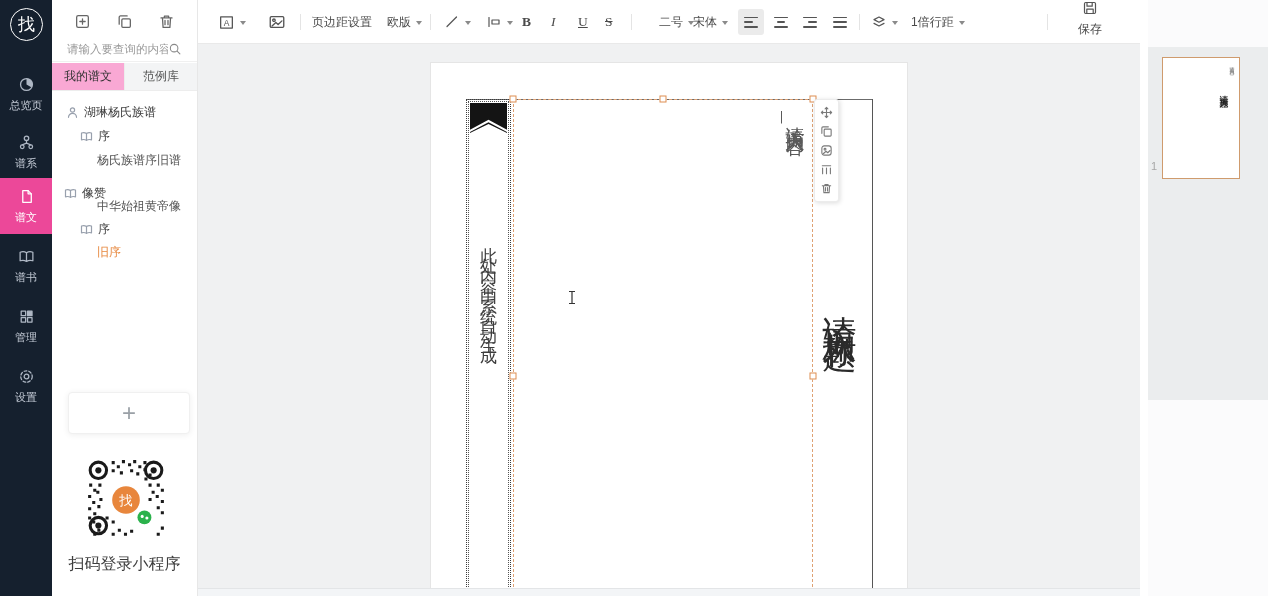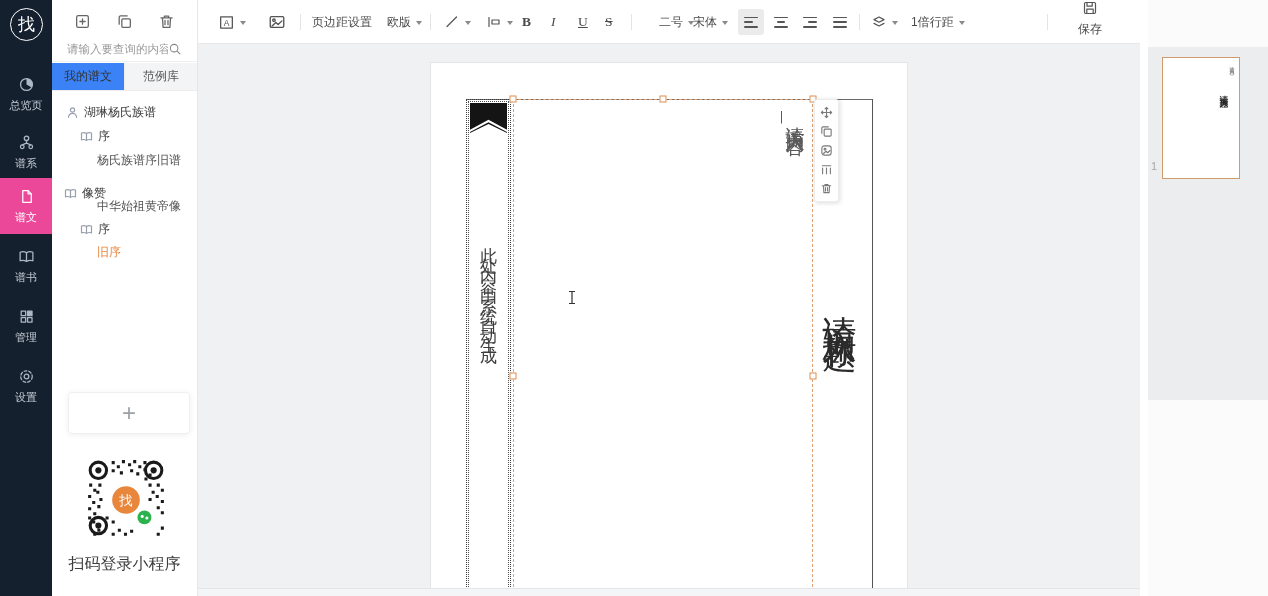--- a/index.html
+++ b/index.html
@@ -23,21 +23,21 @@
   
   .left-panel { position:absolute; left:52px; top:0; width:146px; height:596px; background:#fff; border-right:1px solid #e7e7e7; }
   .lp-iconrow { position:absolute; left:0; right:0; top:8px; height:26px; display:flex; align-items:center;
                 justify-content:space-between; padding:0 22px; }
   .lp-search { position:absolute; left:0; right:0; top:36px; height:26px; display:flex; align-items:center; padding:0 15px; border-bottom:1px solid #f0f0f0; }
   .lp-search input { flex:1; border:0; outline:none; font-size:11.5px; color:#333; background:transparent; min-width:0; }
   .lp-search input::placeholder { color:#9a9a9a; }
   .tabs { position:absolute; left:0; right:0; top:63px; height:28px; display:flex; border-bottom:1px solid #ededed; }
   .tab { flex:1; display:flex; align-items:center; justify-content:center; font-size:12px; color:#555;
          background:#f3f4f5; cursor:pointer; }
-  .tab.active { background:#3b82f6; color:#333; }
+  .tab.active { background:#f9a8d4; color:#333; }
   .tab + .tab { border-left:1px solid #ececec; }
   .tree-item { position:absolute; height:20px; display:flex; align-items:center; gap:5px; font-size:12px; color:#3c3c3c; cursor:pointer; white-space:nowrap; }
   .tree-item.sel { color:#e7883f; }
   .add-card { position:absolute; left:16px; top:392px; width:122px; height:42px; background:#fff; border:1px solid #f0f0f0;
               border-radius:4px; box-shadow:0 1px 6px rgba(0,0,0,.07); display:flex; align-items:center; justify-content:center;
               font-size:24px; color:#9aa0a6; cursor:pointer; }
   .qr { position:absolute; left:33px; top:457px; width:82px; height:86px; }
   .qr-caption { position:absolute; left:0; right:0; top:554px; text-align:center; font-size:16px; color:#3d3d3d; }
 
   

